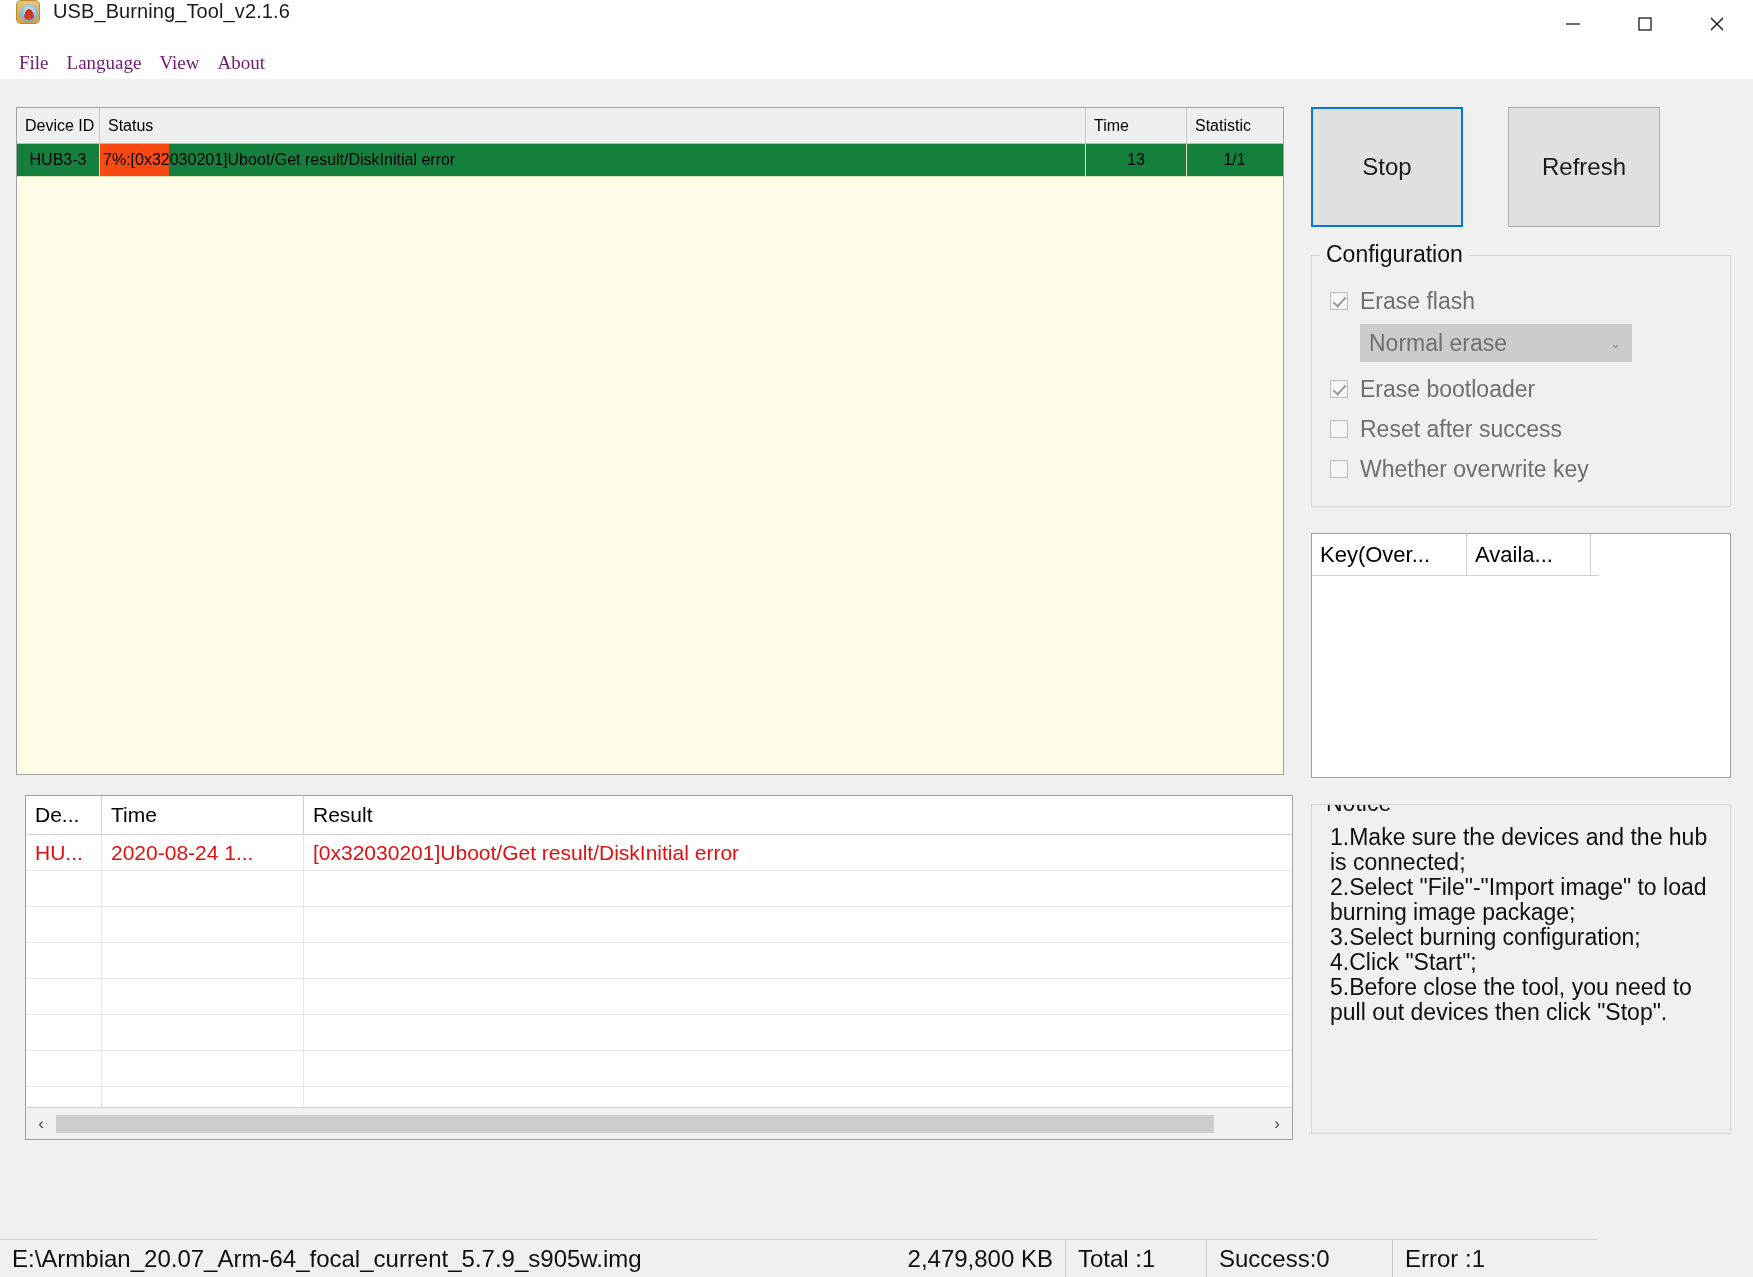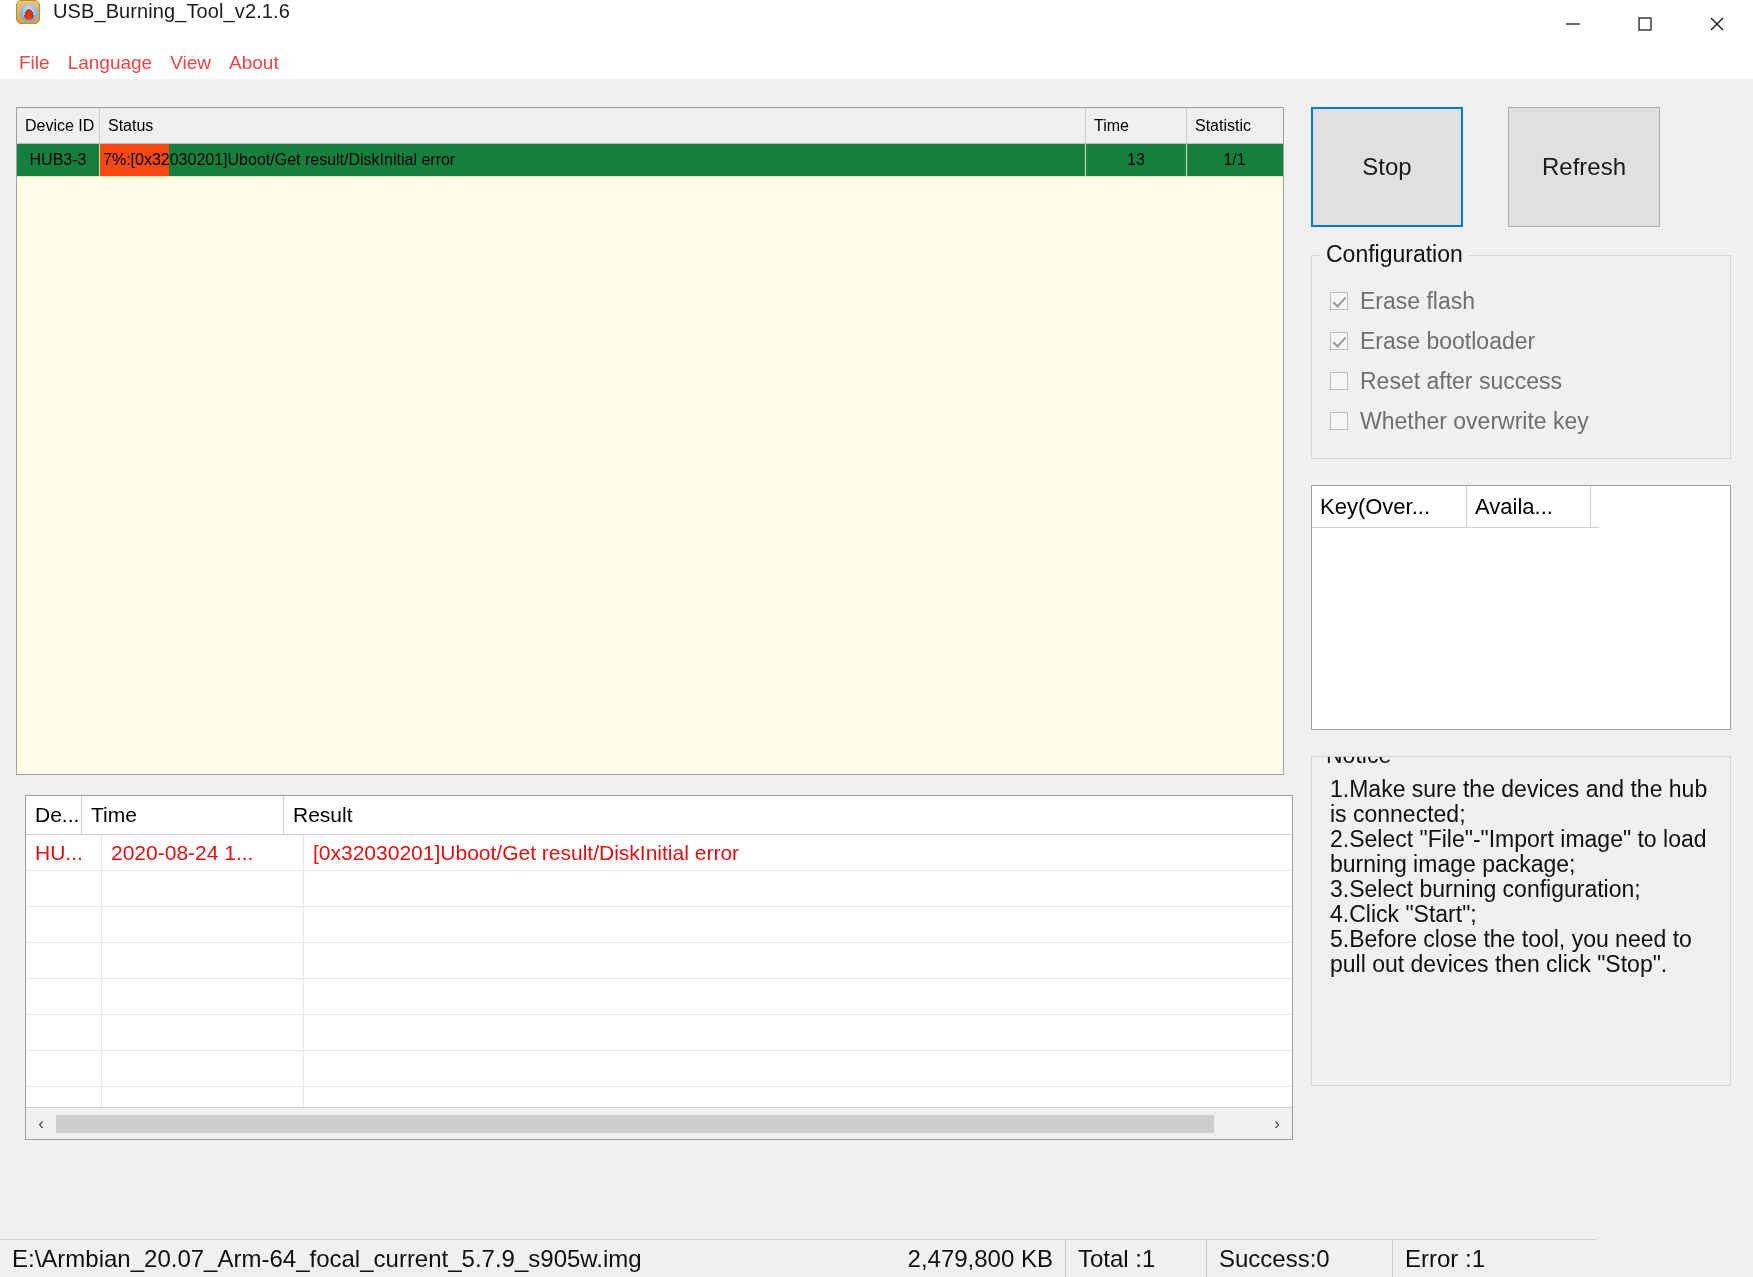--- a/index.html
+++ b/index.html
@@ -67,23 +67,24 @@
   
   .menubar {
     position: absolute; top: 47px; left: 0;
     width: 1753px; height: 32px;
     background: #ffffff;
     display: flex; align-items: center;
     padding-left: 10px;
   }
   .menu-item {
     font-size: 19px;
-    color: #ef4444;
+    color: #701a75;
     padding: 2px 9px;
     white-space: nowrap;
+    font-family: Liberation Serif, serif;
   }
 
   
   .content {
     position: absolute;
     top: 79px; left: 0;
     width: 1753px; height: 1160px;
     background: #f0f0f0;
   }
 
@@ -175,21 +176,21 @@
   .log-hcell {
     height: 38px;
     display: flex; align-items: center;
     padding-left: 9px;
     font-size: 21px;
     color: #000;
     border-right: 1px solid #cfcfcf;
     white-space: nowrap;
     overflow: hidden;
   }
-  .log-hcell.l-dev { width: 56px; }
+  .log-hcell.l-dev { width: 76px; }
   .log-hcell.l-time { width: 202px; }
   .log-hcell.l-result { width: 986px; border-right: none; }
 
   .log-body { flex: 1; overflow: hidden; }
   .log-row {
     display: flex;
     height: 36px;
     border-bottom: 1px solid #e6e6e6;
   }
   .log-cell {
@@ -502,20 +503,24 @@
       </div>
 
       <div class="group">
         <div class="group-title">Configuration</div>
 
         <div class="check-line">
           <div class="cbox checked"></div>
           <div class="check-label">Erase flash</div>
         </div>
 
+        <div class="combo">
+          <div class="combo-text">Normal erase</div>
+          <div class="combo-arrow">⌄</div>
+        </div>
 
         <div class="check-line">
           <div class="cbox checked"></div>
           <div class="check-label">Erase bootloader</div>
         </div>
 
         <div class="check-line">
           <div class="cbox"></div>
           <div class="check-label">Reset after success</div>
         </div>

